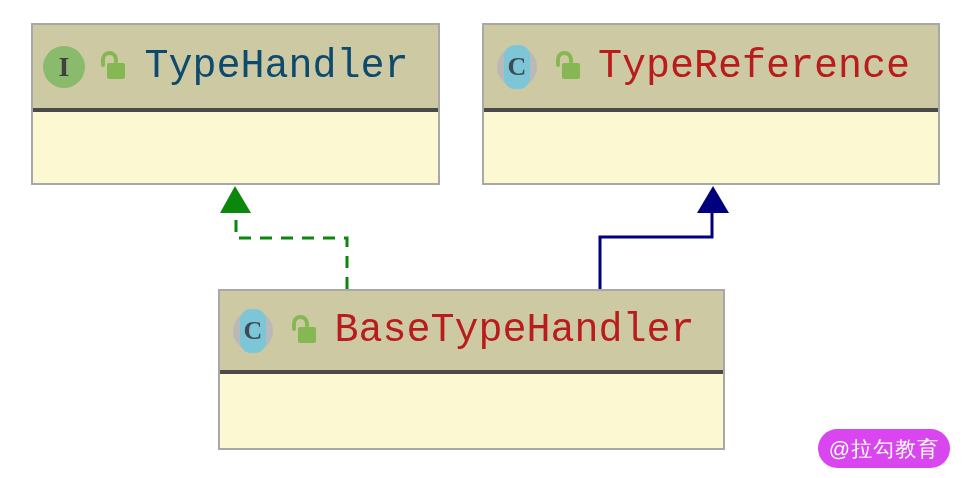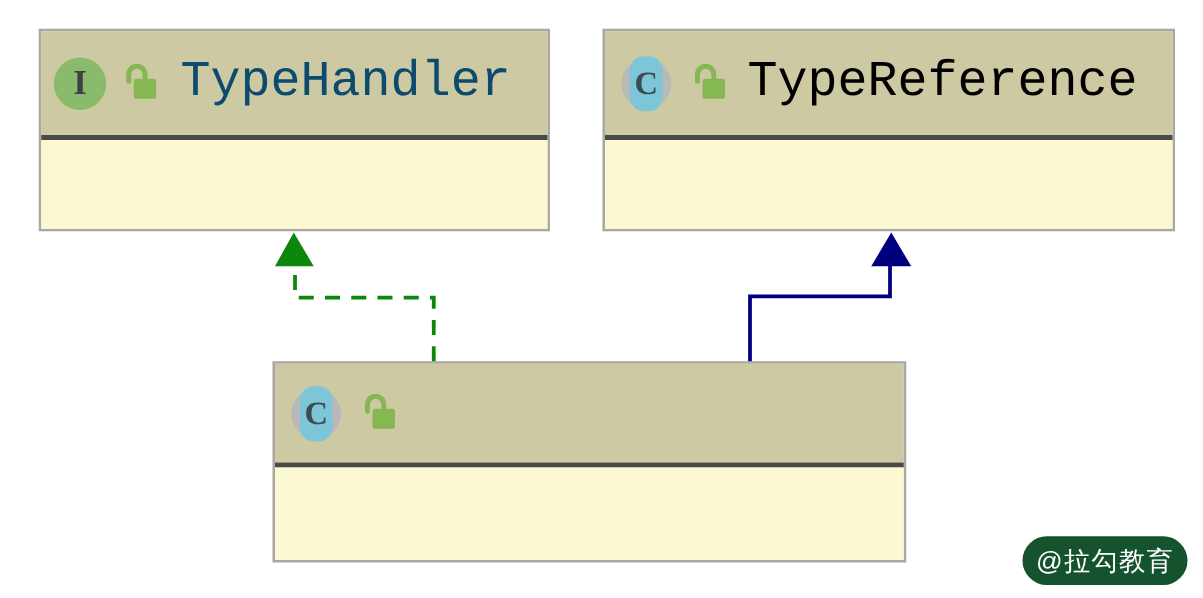--- a/index.html
+++ b/index.html
@@ -37,21 +37,21 @@
     flex: 1 1 auto;
     background: #fbf8d2;
   }
   .uml-title {
     flex: 1;
     text-align: center;
     font-size: 40px;
     white-space: nowrap;
   }
   .title-interface { color: #0c4a6e; }
-  .title-class     { color: #000000; }
+  .title-class     { color: #b91c1c; }
 
   
   .icon-interface {
     width: 42px; height: 42px;
     border-radius: 50%;
     background: #8aba6c;
     display: flex; align-items: center; justify-content: center;
     font-family: "Liberation Serif", "DejaVu Serif", serif;
     font-weight: bold;
     font-size: 28px;
@@ -93,21 +93,21 @@
     left: 0; top: 0;
     width: 962px; height: 478px;
   }
 
   
   .watermark {
     position: absolute;
     left: 818px; top: 429px;
     width: 132px; height: 39px;
     border-radius: 20px;
-    background: #14532d;
+    background: #d946ef;
     color: #ffffff;
     display: flex; align-items: center; justify-content: center;
     font-family: "Liberation Sans", sans-serif;
     font-size: 21px;
     letter-spacing: 1px;
   }
 </style>
 </head>
 <body>
 
@@ -157,20 +157,21 @@
         <span class="pill">
           <span>C</span>
         </span>
       </span>
       <span class="icon-lock">
         <svg width="30" height="33" viewBox="0 0 30 33">
           <path d="M6 15 V9.5 a6.5 6.5 0 0 1 13 0 v2" fill="none" stroke="#85b852" stroke-width="4" stroke-linecap="round"></path>
           <rect x="10" y="13" width="18" height="16" rx="2" fill="#85b852"></rect>
         </svg>
       </span>
+      <span class="uml-title title-class">BaseTypeHandler</span>
     </div>
     <div class="uml-divider"></div>
     <div class="uml-body"></div>
   </div>
 
   <svg class="edges" viewBox="0 0 962 478">
     <g>
       <polyline points="347,289 347,238 236,238 236,211" fill="none" stroke-width="3" stroke-dasharray="12 9" stroke="#0b870b"></polyline>
       <polygon points="235,186 220,213 251,213" fill="#0b870b"></polygon>
     </g>

